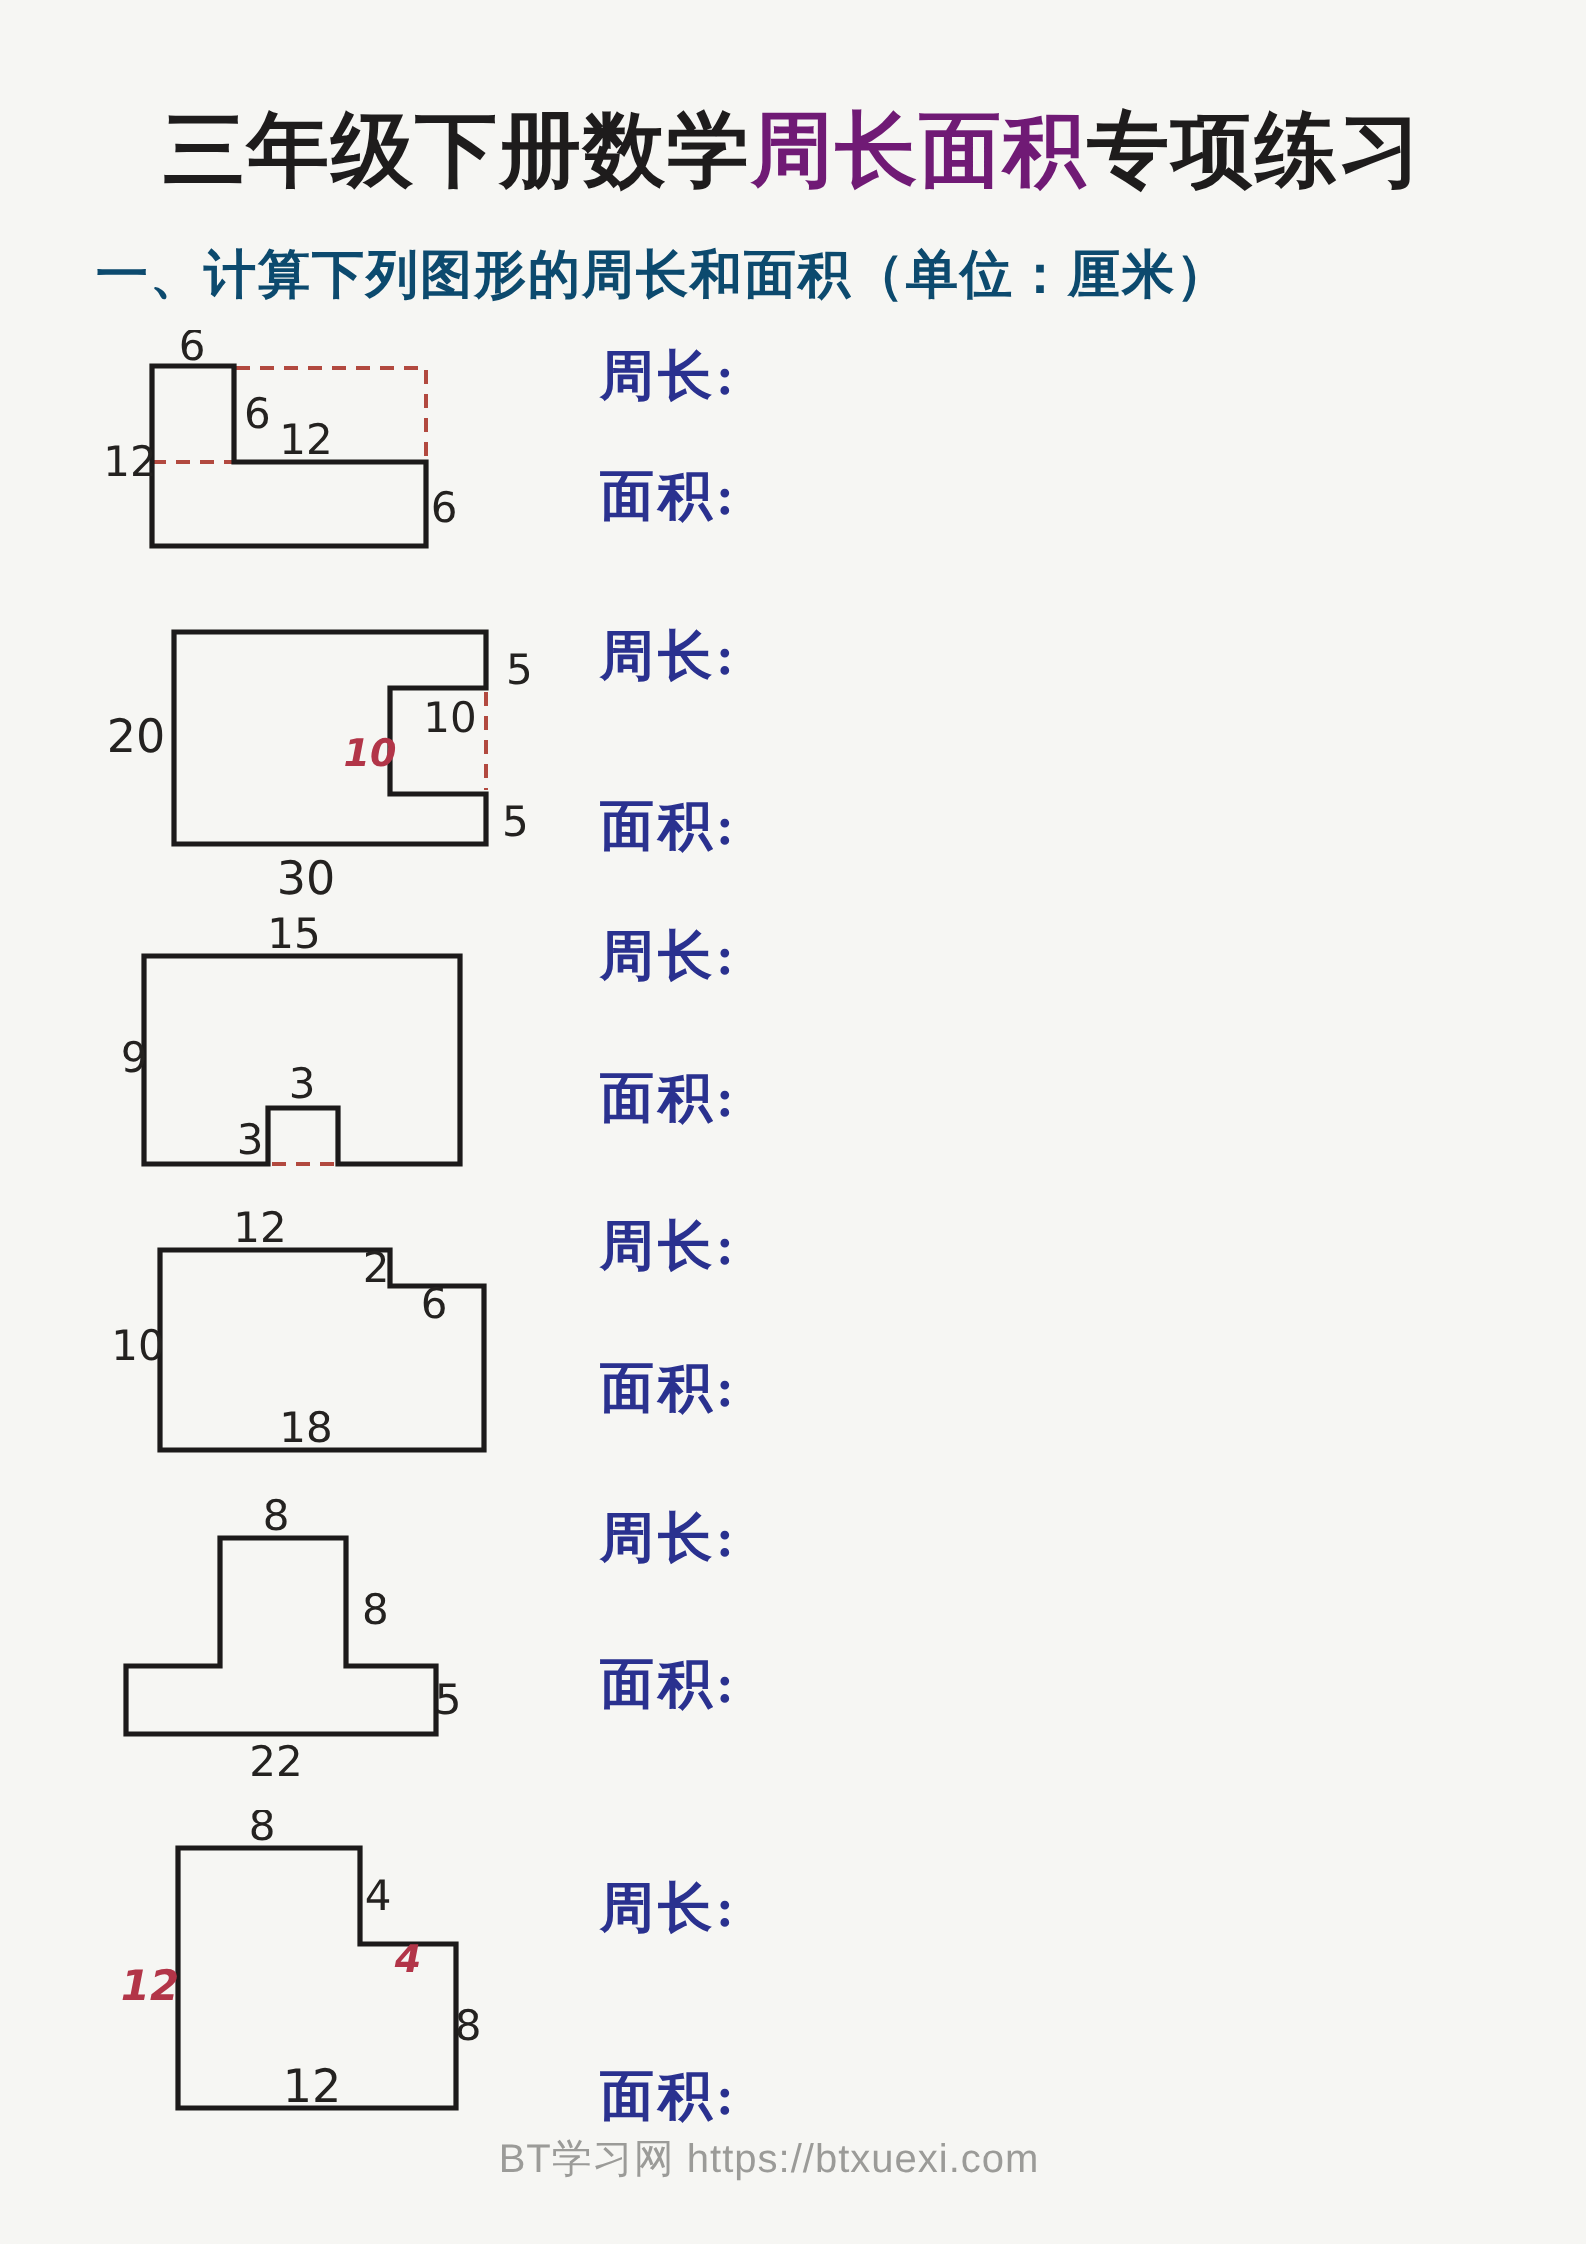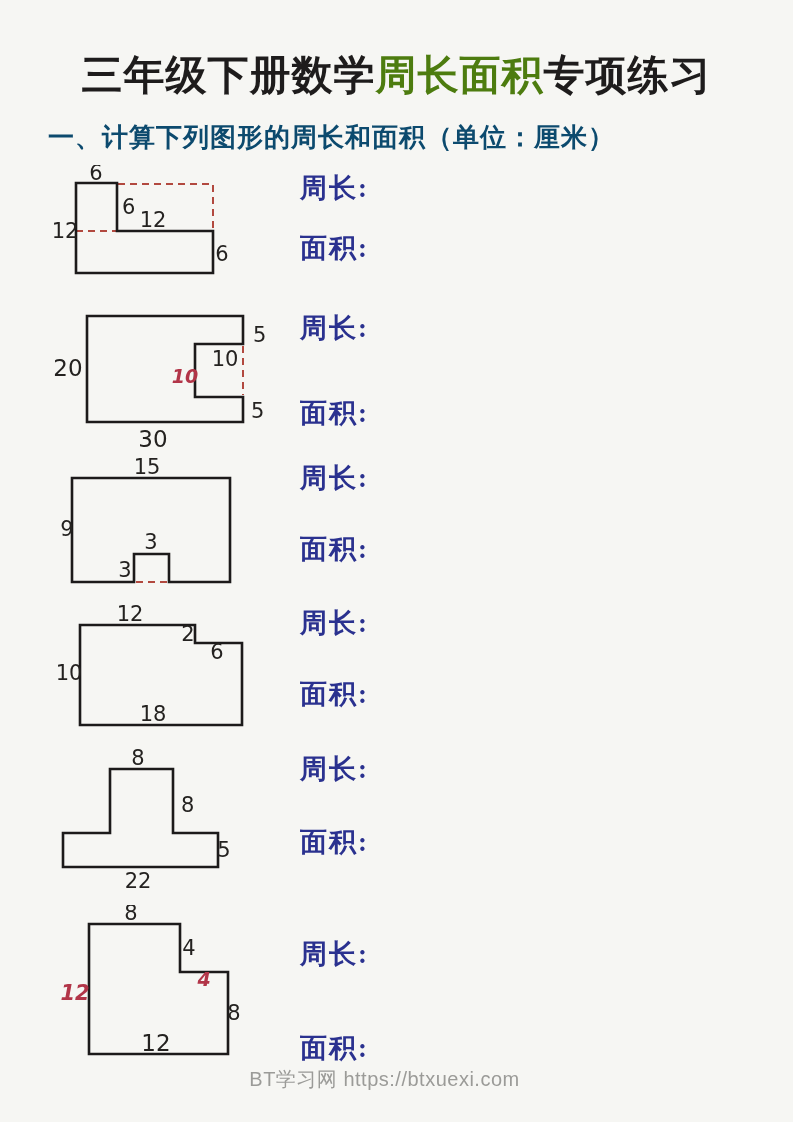--- a/index.html
+++ b/index.html
@@ -10,21 +10,21 @@
     overflow:hidden;
     font-family:"Liberation Sans", sans-serif;
   }
   .title{
     position:absolute;left:0;top:48px;width:793px;
     text-align:center;
     font-family:"Liberation Serif", serif;
     font-size:41px;font-weight:700;color:#1e1c1c;
     letter-spacing:1px;white-space:nowrap;
   }
-  .title .hl{color:#4d7c0f;}
+  .title .hl{color:#701a75;}
   .heading{
     position:absolute;left:48px;top:120px;
     font-family:"Liberation Sans", sans-serif;
     font-size:26px;font-weight:700;color:#0c4a6e;
     letter-spacing:1px;white-space:nowrap;
   }
   .fig{position:absolute;}
   .fig .outline{fill:none;stroke:#1c1a1a;stroke-width:2.6;stroke-linejoin:miter;}
   .fig .dashed{fill:none;stroke:#b2493f;stroke-width:2;stroke-dasharray:7 5;}
   .fig text{

